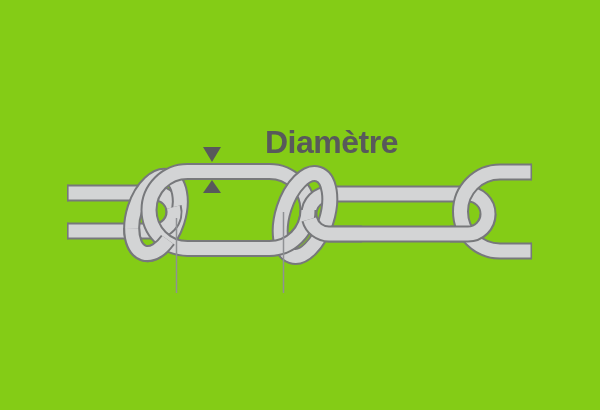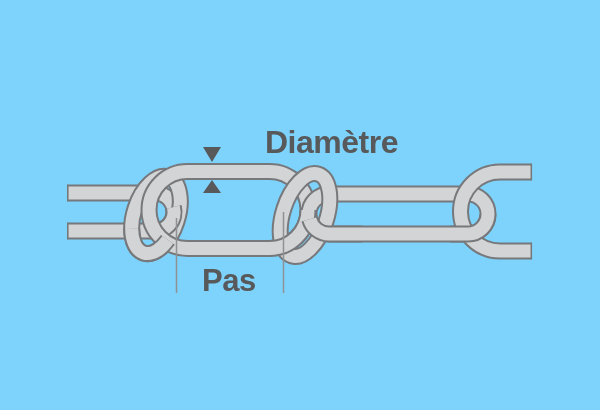--- a/index.html
+++ b/index.html
@@ -1,19 +1,19 @@
 <!DOCTYPE html>
 <html><head>
 <meta charset="utf-8">
 <style>
   html,body{margin:0;padding:0;background:#ffffff;}
   .stage{
     position:relative;
     width:600px;height:410px;
-    background:#7dd3fc;
+    background:#84cc16;
     overflow:hidden;
     font-family:"Liberation Sans",sans-serif;
   }
   .stage svg{position:absolute;left:0;top:0;}
   
   .u{stroke:#77787b;stroke-width:17;fill:none;}
   .o{stroke:#d3d4d5;stroke-width:13;fill:none;}
   .caps line{stroke:#77787b;stroke-width:1.6;}
   .mlines line{stroke:#8f9194;stroke-width:1.5;}
   .label{
@@ -107,15 +107,14 @@
     </g>
 
     <g fill="#58595b" stroke="none">
       <polygon points="203,147 221,147 212,162"></polygon>
       <polygon points="212,180 203,193 221,193"></polygon>
     </g>
   </svg>
 
   <div class="label label-diametre">Diamètre</div>
 
-  <div class="label label-pas">Pas</div>
 
 </div>
 
 </body></html>

